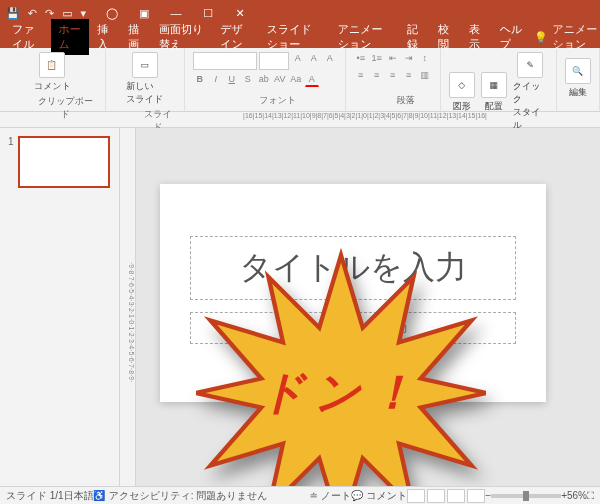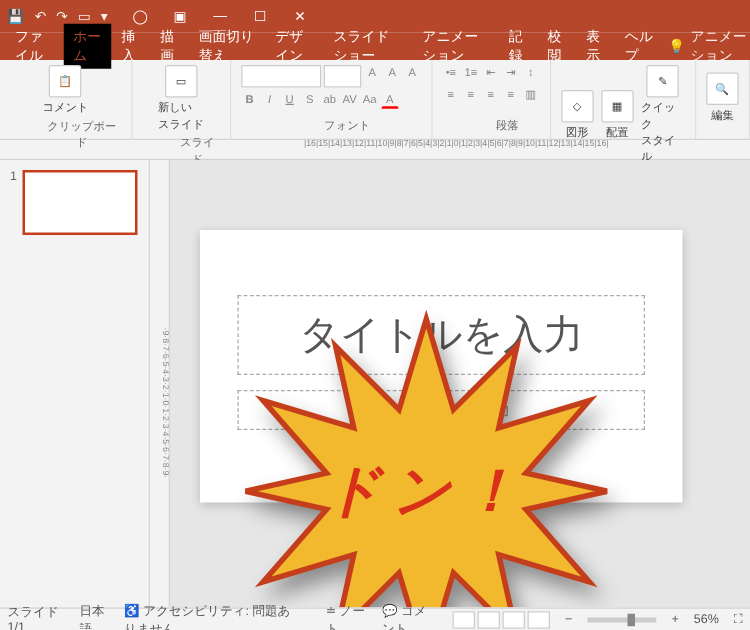--- a/index.html
+++ b/index.html
@@ -39,21 +39,21 @@
 .vruler { width: 16px; background: #f3f3f3; border-right: 1px solid #d4d4d4; font-size: 7px; color: #888; writing-mode: vertical-rl; text-align: center; overflow: hidden; white-space: nowrap; padding-top: 30px; }
 
 .canvas-area { flex: 1; background: #e6e6e6; position: relative; overflow: hidden; }
 .slide { position: absolute; left: 24px; top: 56px; width: 386px; height: 218px; background: #fff; box-shadow: 0 2px 8px rgba(0,0,0,.2); }
 .ph-title { position: absolute; left: 30px; top: 52px; width: 326px; height: 64px; border: 1px dashed #aaa; display: flex; align-items: center; justify-content: center; font-size: 32px; color: #555; }
 .ph-sub { position: absolute; left: 30px; top: 128px; width: 326px; height: 32px; border: 1px dashed #aaa; display: flex; align-items: center; justify-content: center; font-size: 12px; color: #888; }
 
 .burst { position: absolute; left: 60px; top: 120px; width: 290px; height: 290px; filter: drop-shadow(6px 10px 8px rgba(0,0,0,.4)); }
 .burst-text { position: absolute; left: 60px; top: 120px; width: 290px; height: 290px; display: flex; align-items: center; justify-content: center; font-size: 46px; font-weight: 700; color: #d9301a; letter-spacing: 8px; z-index: 5; font-style: italic; }
 
-.statusbar { position: absolute; bottom: 0; left: 0; right: 0; height: 18px; background: #f3f3f3; border-top: 1px solid #d4d4d4; display: flex; align-items: center; font-size: 10px; color: #555; padding: 0 6px; gap: 12px; }
+.statusbar { position: absolute; bottom: 0; left: 0; right: 0; height: 18px; background: #f3f3f3; border-top: 1px solid #d4d4d4; display: flex; align-items: center; font-size: 10px; color: #555; padding: 0 6px; }
 .statusbar .spacer { flex: 1; }
 .statusbar .viewbtns { display: flex; gap: 2px; }
 .statusbar .viewbtns span { width: 18px; height: 14px; border: 1px solid #ccc; background: #fff; }
 .zoom-slider { width: 70px; height: 4px; background: #ccc; position: relative; }
 .zoom-slider::after { content: ""; position: absolute; left: 32px; top: -3px; width: 6px; height: 10px; background: #888; }
 </style>
 </head>
 <body>
 
 <div class="titlebar">

